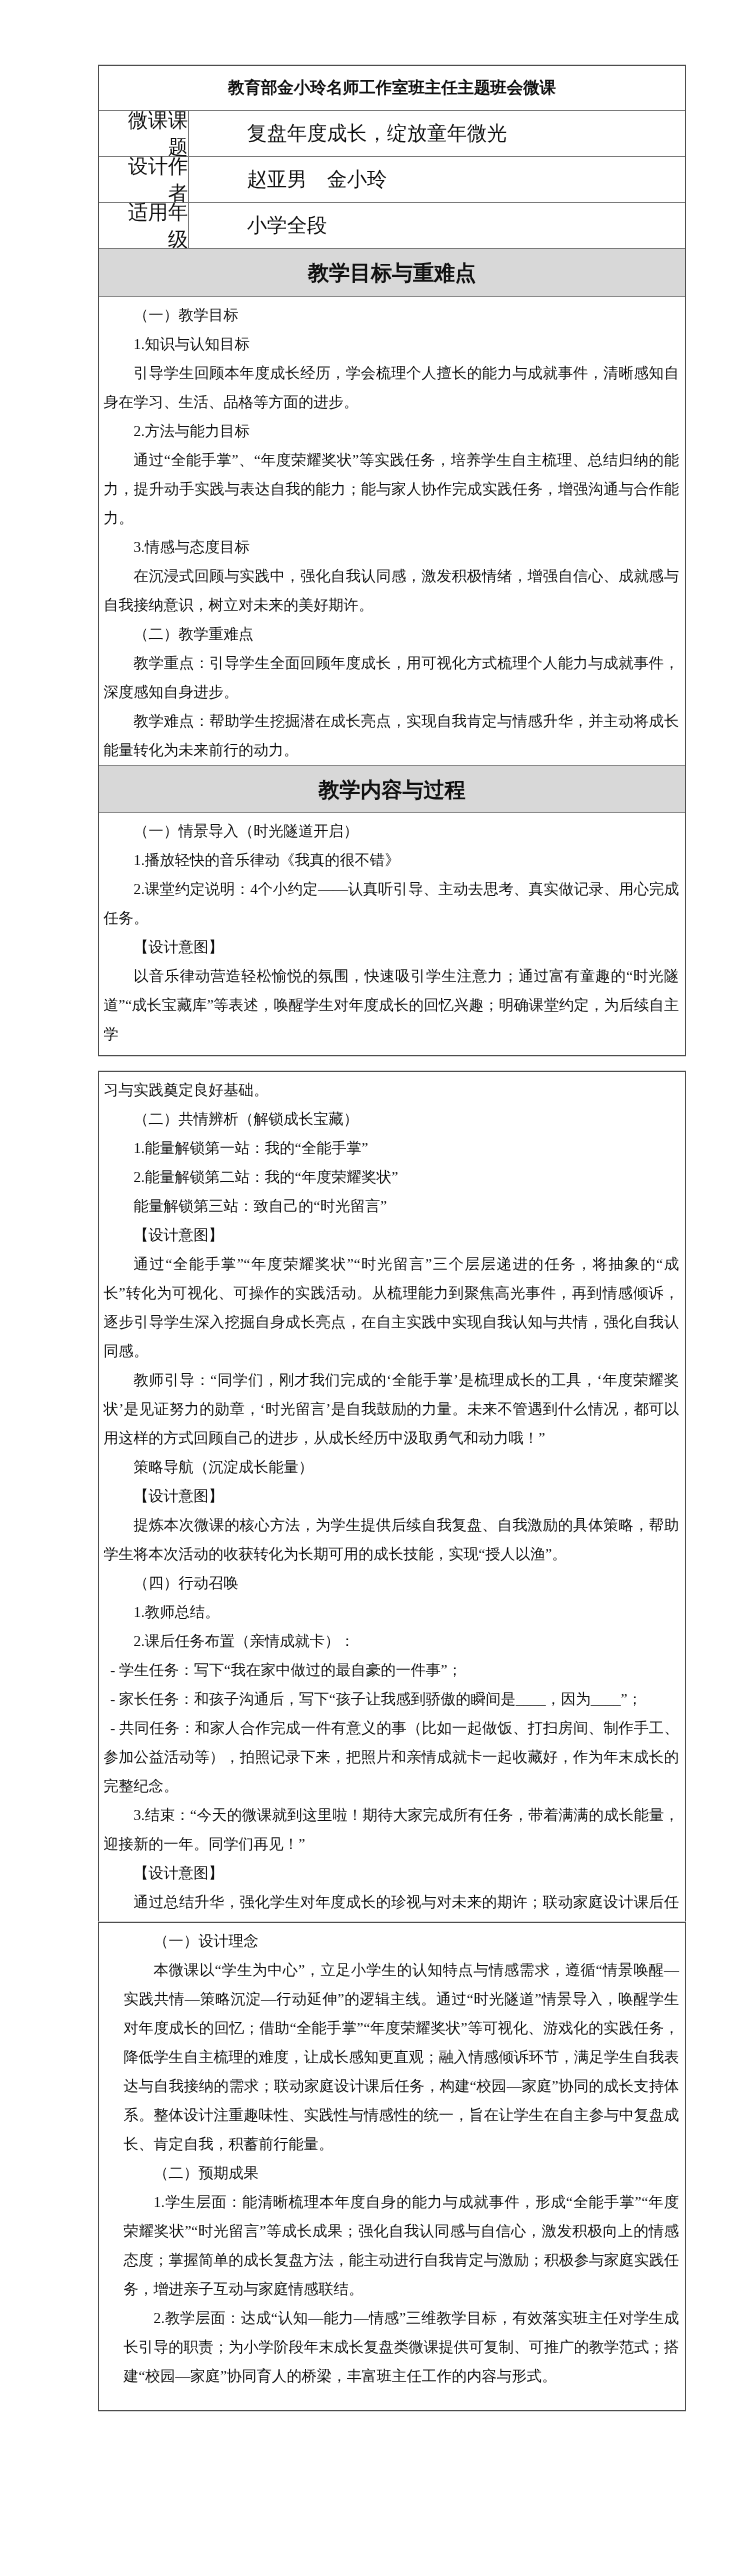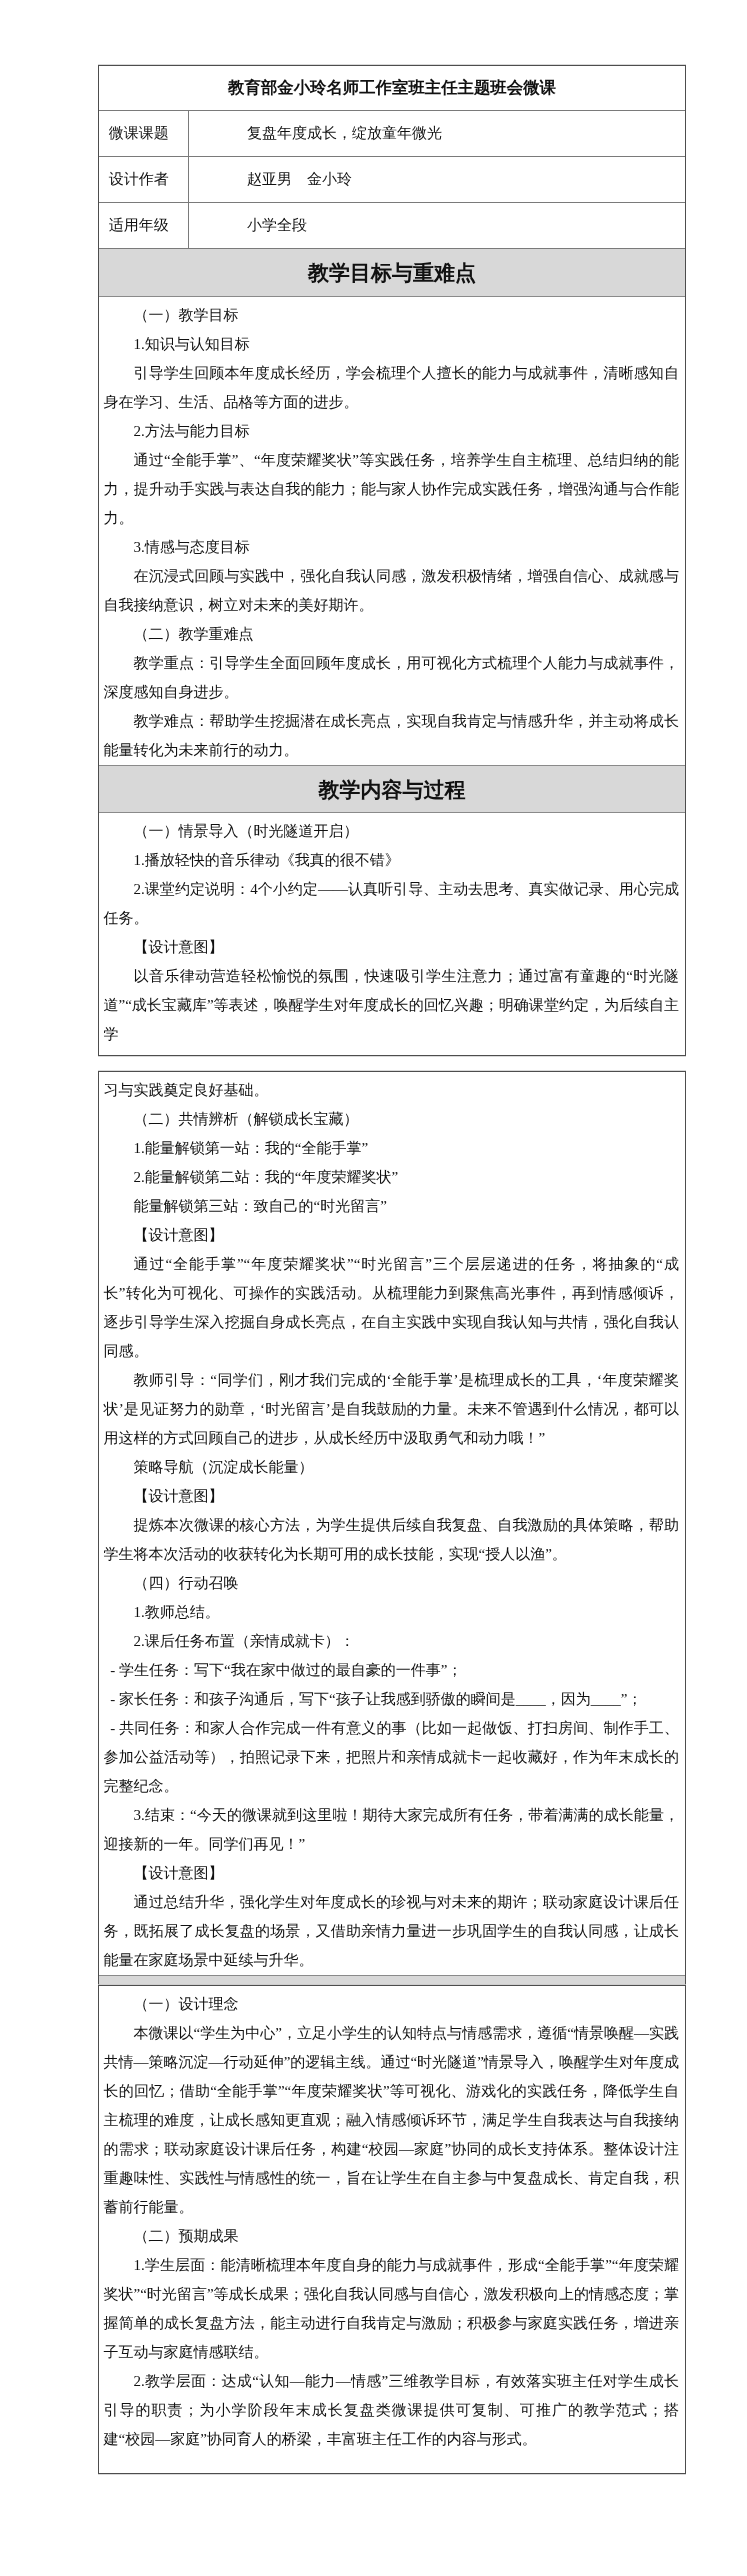--- a/index.html
+++ b/index.html
@@ -16,36 +16,36 @@
     position: absolute;
     left: 98px;
     width: 588px;
     background: #ffffff;
     border: 0.7px solid #4d4d4d;
     box-sizing: border-box;
     box-shadow: 0 0.7px 0 #c9c9c9, 0 -0.7px 0 #c9c9c9;
   }
   .page1 { top: 65px;   height: 991px; }
   .page2 { top: 1071px; height: 939px; display: flex; flex-direction: column; }
-  .page3 { top: 1985px; height: 489px;  }
+  .page3 { top: 1922px; height: 489px; padding-left: 20px;  }
 
   .title-block {
     text-align: center;
     font-weight: bold;
     font-size: 16.4px;
     line-height: 34px;
     padding: 5.2px 0;
     border-bottom: 0.7px solid #7a7a7a;
   }
   .info-row {
     display: flex;
     height: 46px;
     border-bottom: 0.7px solid #7a7a7a;
     box-sizing: border-box;
-    font-size: 15px;
+    font-size: 20px;
     text-align: right;
   }
   .info-label {
     width: 90px;
     box-sizing: border-box;
     padding-left: 9.7px;
     border-right: 0.7px solid #7a7a7a;
     display: flex;
     align-items: center;
   }

